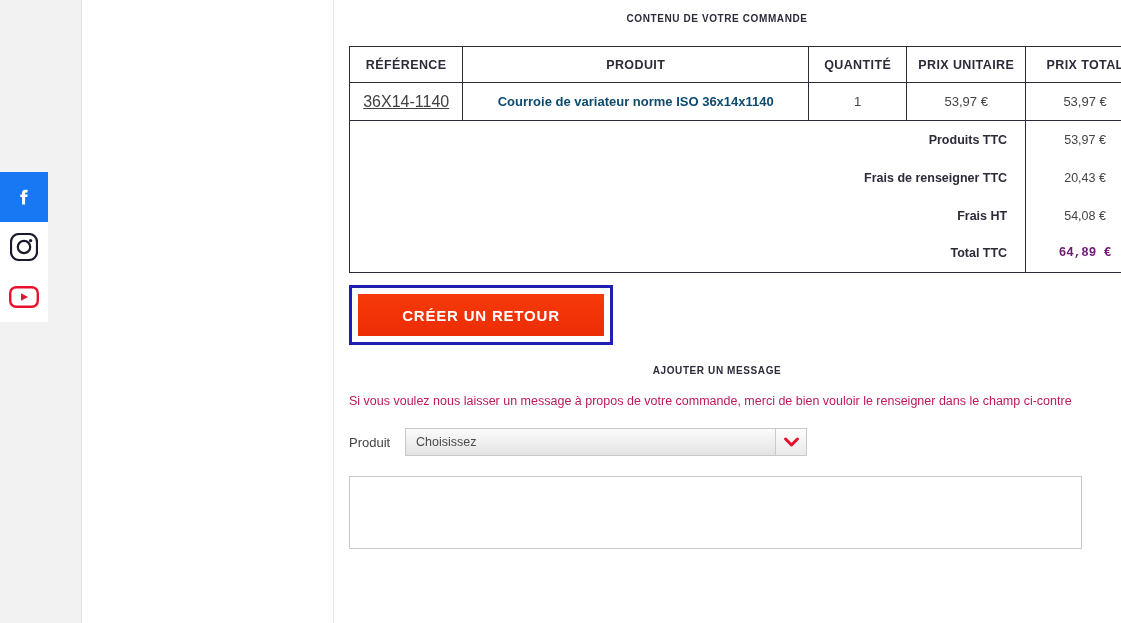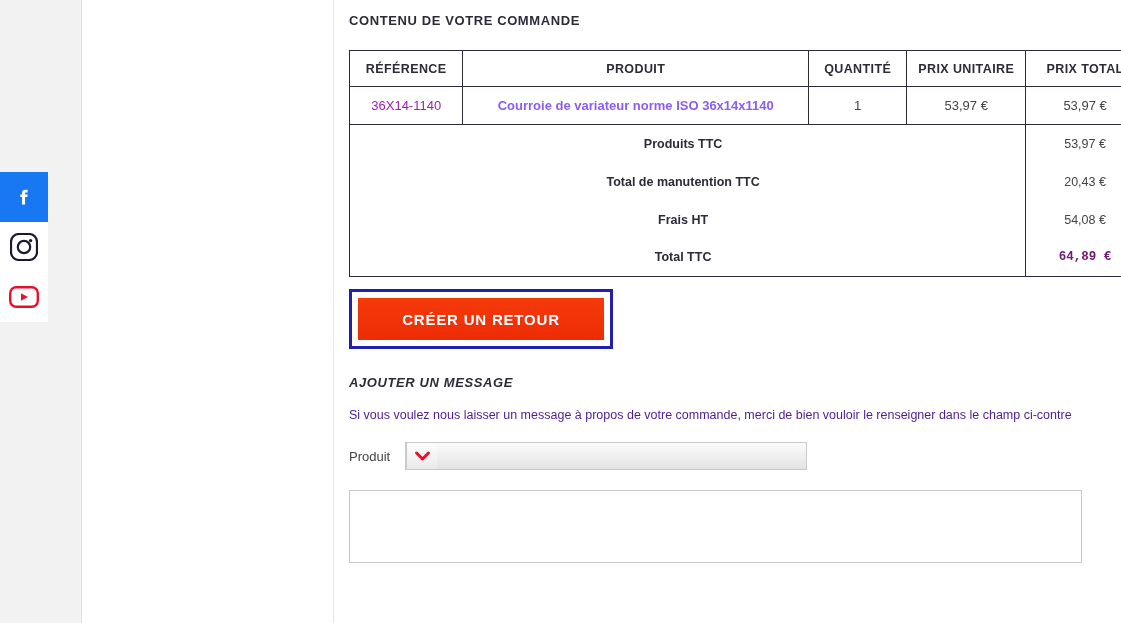--- a/index.html
+++ b/index.html
@@ -55,22 +55,22 @@
   .ig { background: #ffffff; }
   .yt { background: #ffffff; }
 
   
   .content {
     position: absolute;
     left: 349px; top: 0;
     width: 736px;
   }
   .section-title {
-    text-align: left;
-    font-size: 13px;
+    text-align: center;
+    font-size: 10px;
     letter-spacing: 0.6px;
     font-weight: bold;
     color: #2b2b3a;
     text-transform: uppercase;
   }
   #order-title { margin-top: 13px; }
 
   table.order {
     width: 796px;
     border-collapse: collapse;
@@ -96,34 +96,34 @@
   .col-prod { width: 320px; }
   .col-qty { width: 91px; }
   .col-pu { width: 110px; }
   .col-pt { width: 110px; }
 
   table.order tbody td {
     height: 38px;
     text-align: center;
     vertical-align: middle;
   }
-  td.ref { color: #a21caf; font-size: 13px; }
-  td.prod { font-weight: bold; color: #8b5cf6; font-size: 13px; }
+  td.ref { color: #404040; font-size: 16px; text-decoration: underline; }
+  td.prod { font-weight: bold; color: #0c4a6e; font-size: 13px; }
   td.qty, td.pu, td.pt { color: #444; }
 
   tr.total-row td {
     border: none;
     height: 27px;
     font-size: 12.5px;
   }
   tr.total-row td.label {
-    text-align: center;
+    text-align: right;
     font-weight: bold;
     color: #2b2b3a;
-    padding-right: 9px;
+    padding-right: 18px;
   }
   tr.total-row td.value {
     text-align: center;
     color: #444;
     border-left: 1px solid #2b2b3a;
     border-right: 1px solid #2b2b3a;
   }
   tr.total-row.first td.label { border-top: 1px solid #2b2b3a; }
   tr.total-row.first td.value { border-top: 1px solid #2b2b3a; }
   tr.total-row td.label { border-left: 1px solid #2b2b3a; }
@@ -153,26 +153,26 @@
     letter-spacing: 0.8px;
     text-transform: uppercase;
     border: none;
     cursor: pointer;
     font-family: "Liberation Sans", sans-serif;
   }
   #create-return-btn {
     width: 100%; height: 100%;
   }
 
-  #message-title { margin-top: 26px; font-style: italic; }
+  #message-title { margin-top: 20px; }
 
   .hint {
     margin-top: 16px;
     font-size: 12.5px;
-    color: #4c1d95;
+    color: #be185d;
     line-height: 1.45;
     width: 730px;
   }
 
   .field-row {
     display: flex;
     align-items: center;
     margin-top: 18px;
   }
   .field-label {
@@ -278,21 +278,21 @@
           <td class="prod">Courroie de variateur norme ISO 36x14x1140</td>
           <td class="qty">1</td>
           <td class="pu">53,97 €</td>
           <td class="pt">53,97 €</td>
         </tr>
         <tr class="total-row first">
           <td class="label" colspan="4">Produits TTC</td>
           <td class="value">53,97 €</td>
         </tr>
         <tr class="total-row">
-          <td class="label" colspan="4">Total de manutention TTC</td>
+          <td class="label" colspan="4">Frais de renseigner TTC</td>
           <td class="value">20,43 €</td>
         </tr>
         <tr class="total-row">
           <td class="label" colspan="4">Frais HT</td>
           <td class="value">54,08 €</td>
         </tr>
         <tr class="total-row last">
           <td class="label" colspan="4">Total TTC</td>
           <td class="value">64,89 €</td>
         </tr>
@@ -304,20 +304,21 @@
       <button class="btn-red" id="create-return-btn">CRÉER UN RETOUR</button>
     </div>
 
     <div class="section-title" id="message-title">AJOUTER UN MESSAGE</div>
 
     <div class="hint">Si vous voulez nous laisser un message à propos de votre commande, merci de bien vouloir le renseigner dans le champ ci-contre</div>
 
     <div class="field-row">
       <div class="field-label">Produit</div>
       <div class="select-shell">
+        <div class="select-value">Choisissez</div>
         <div class="select-arrow">
           <svg width="15" height="10" viewBox="0 0 15 10">
             <path d="M1.6 2 L7.5 8 L13.4 2" fill="none" stroke="#e8112d" stroke-width="3" stroke-linecap="round" stroke-linejoin="round"></path>
           </svg>
         </div>
       </div>
     </div>
 
     <textarea class="msg-box" placeholder="" style=""></textarea>
 

